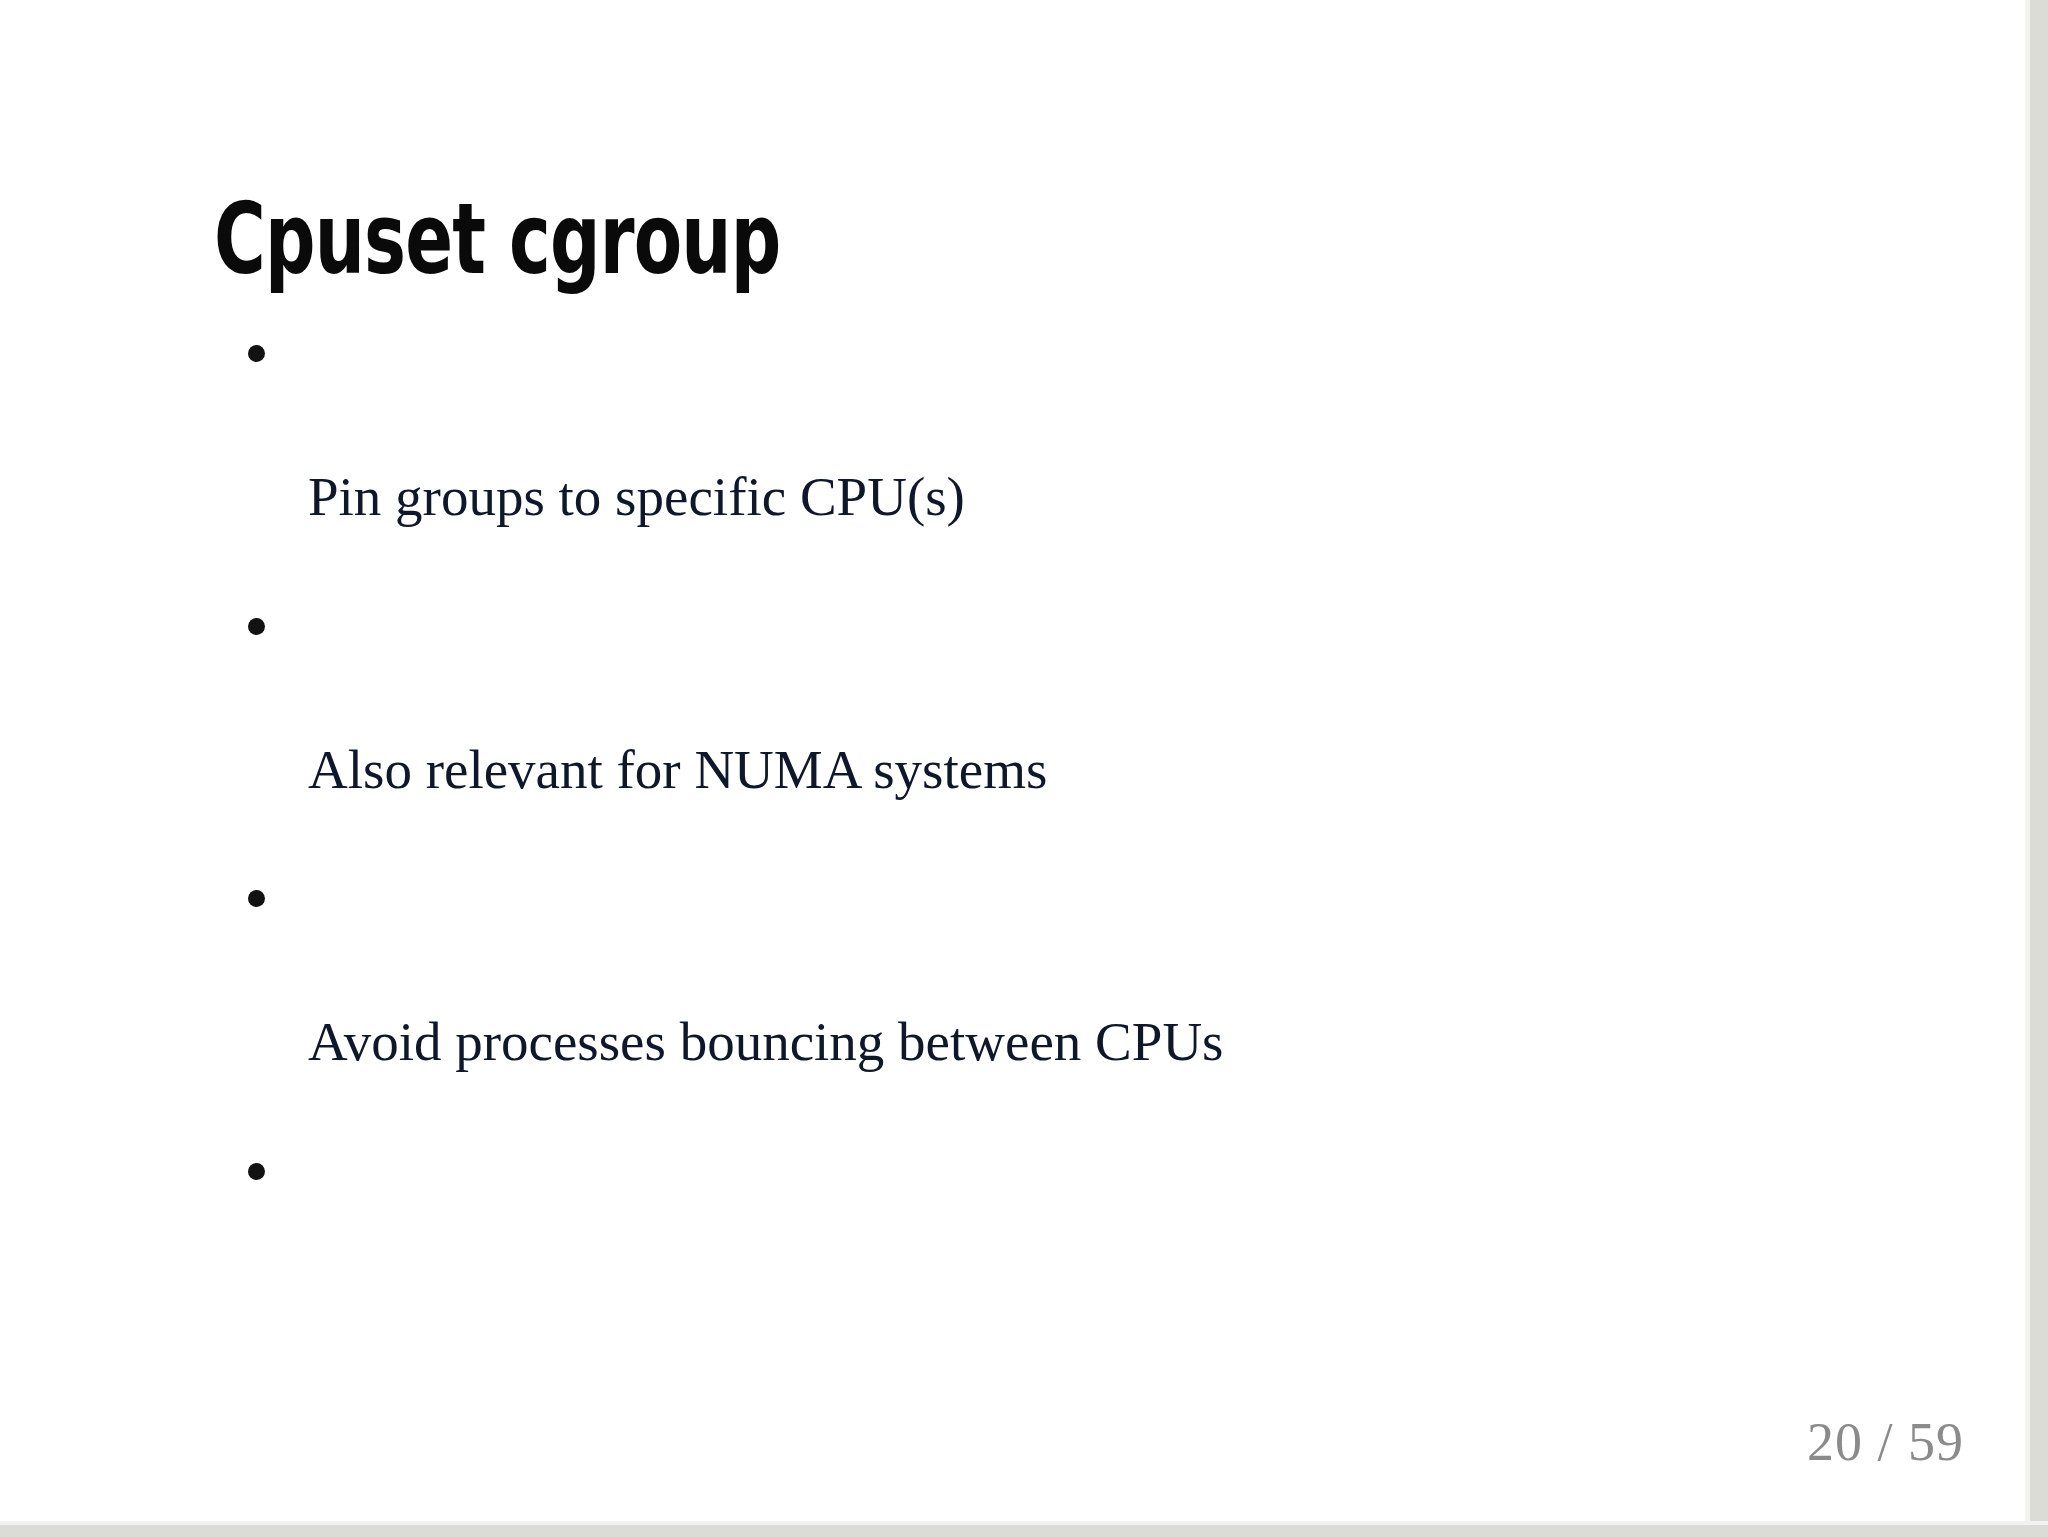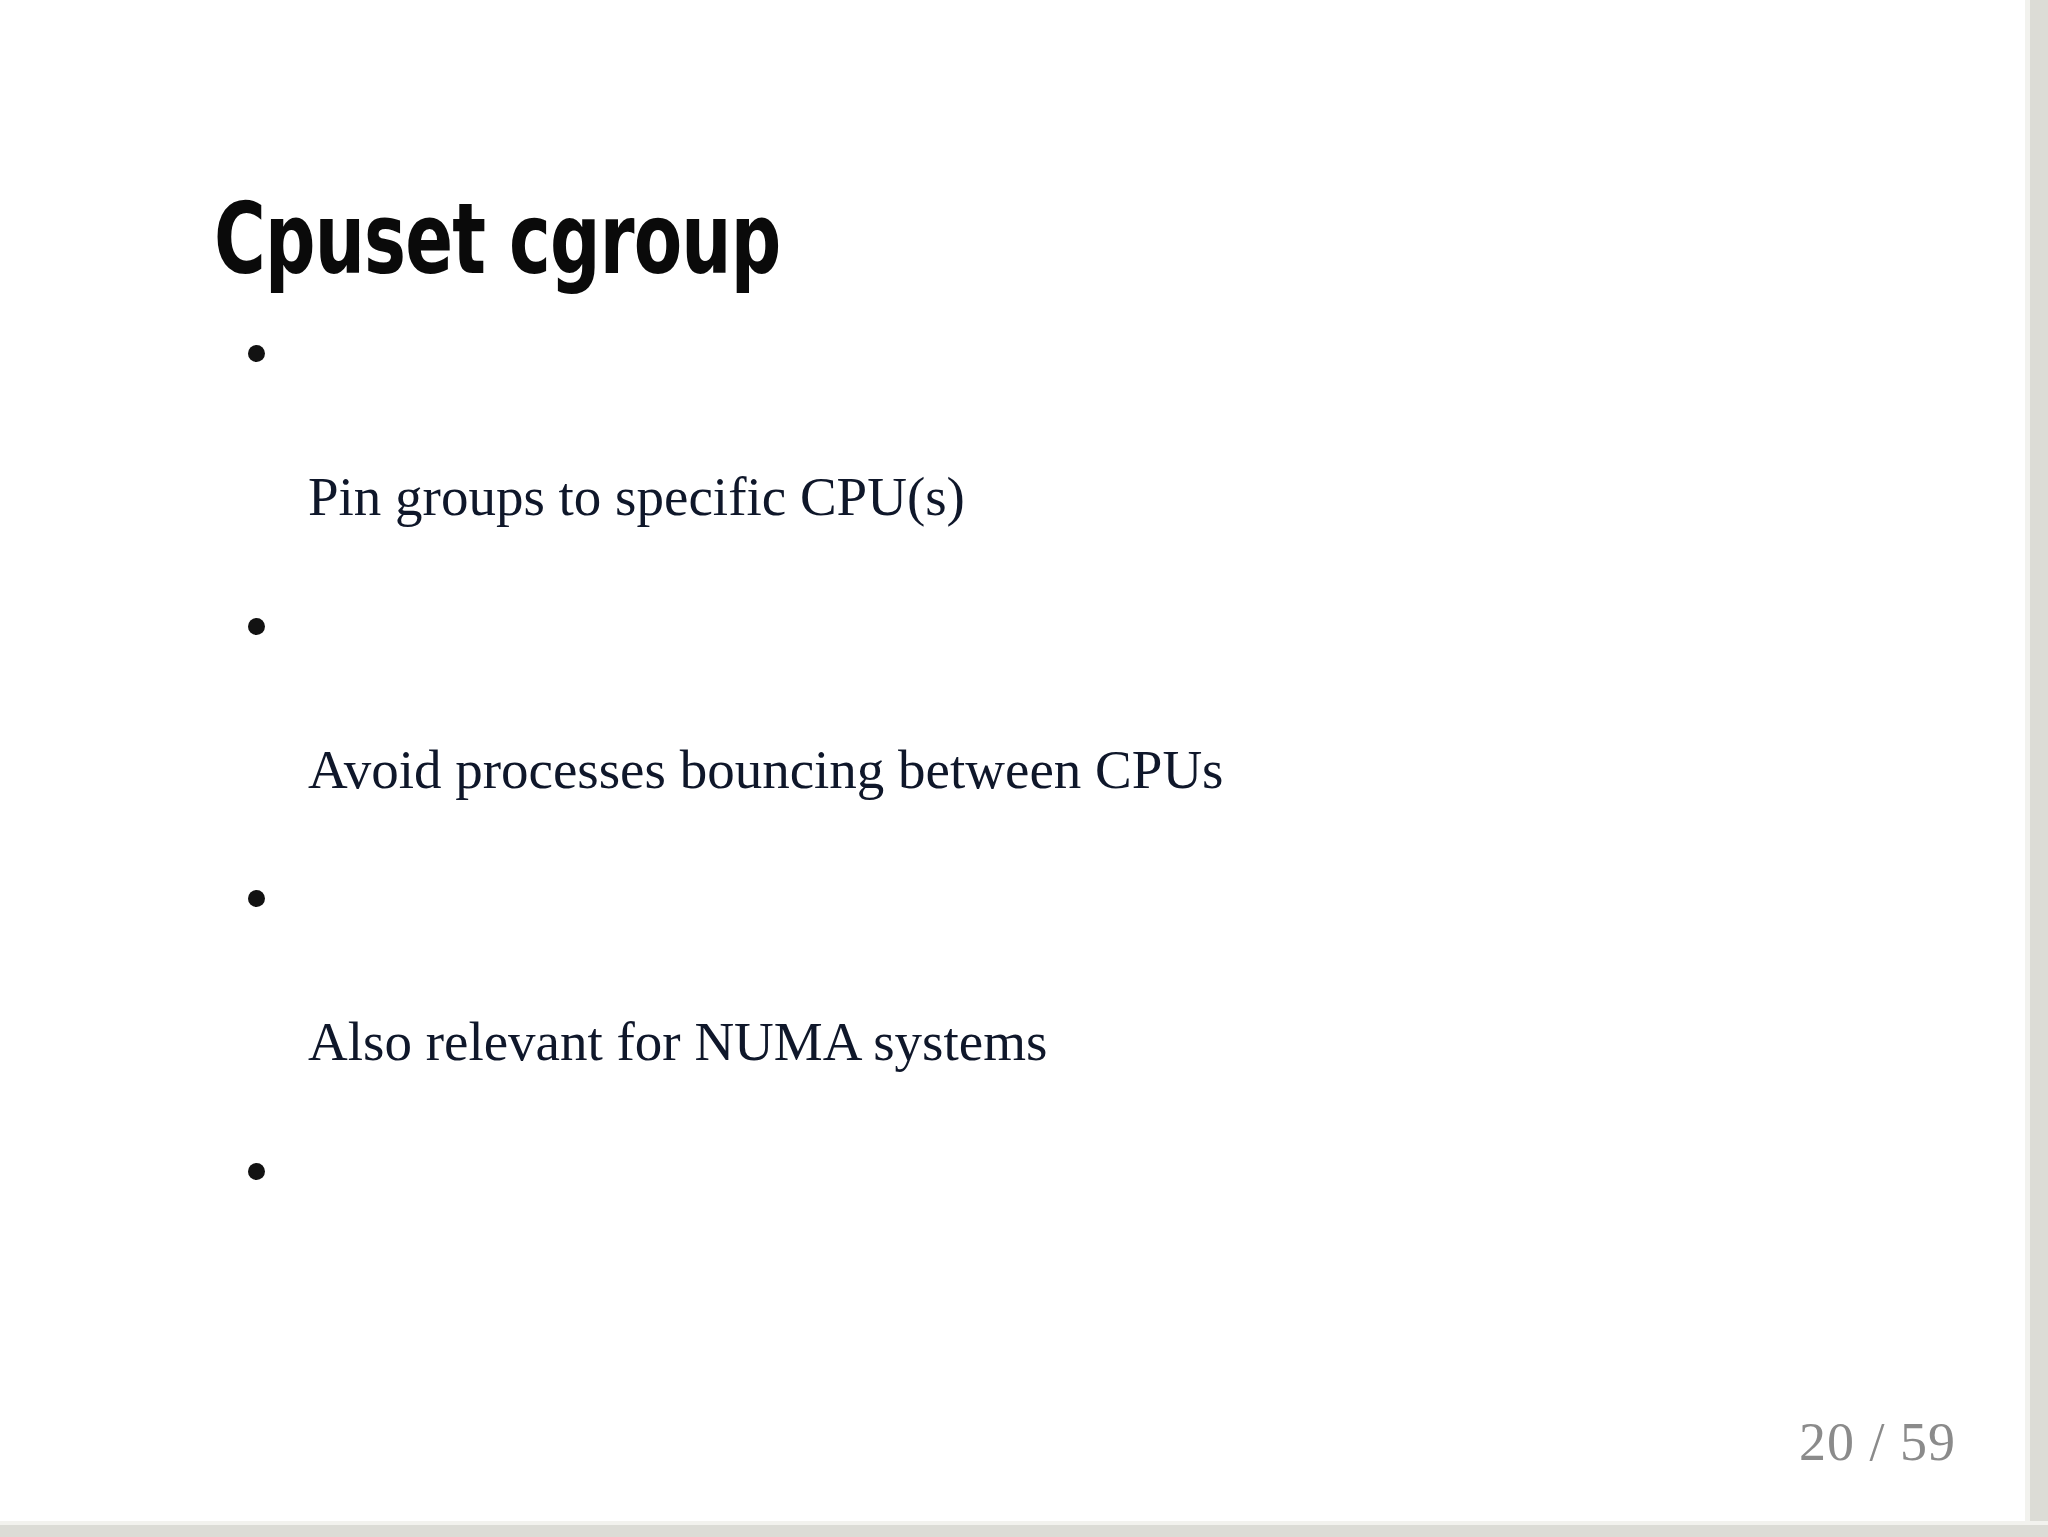--- a/index.html
+++ b/index.html
@@ -102,21 +102,21 @@
     left: 8px;
     top: 27px;
     width: 17px;
     height: 17px;
     border-radius: 50%;
     background: #121212;
   }
 
   .page-indicator {
     position: absolute;
-    right: 92px;
+    right: 84px;
     bottom: 64px;
     font-family: "Liberation Serif", serif;
     font-size: 54px;
     color: #8b8b8b;
     letter-spacing: 1px;
     white-space: nowrap;
   }
 </style>
 </head>
 <body>
@@ -130,25 +130,25 @@
 
   <h1 class="slide-title">Cpuset cgroup</h1>
 
   <ul class="bullet-list">
     <li class="bullet-item">
       <span class="bullet-dot"></span>
       <span>Pin groups to specific CPU(s)</span>
     </li>
     <li class="bullet-item">
       <span class="bullet-dot"></span>
-      <span>Avoid processes bouncing between CPUs</span>
+      <span>Also relevant for NUMA systems</span>
     </li>
     <li class="bullet-item">
       <span class="bullet-dot"></span>
-      <span>Also relevant for NUMA systems</span>
+      <span>Avoid processes bouncing between CPUs</span>
     </li>
     <li class="bullet-item">
       <span class="bullet-dot"></span>
       
     </li>
   </ul>
 
   <div class="page-indicator">20 / 59</div>
 
 </div>

